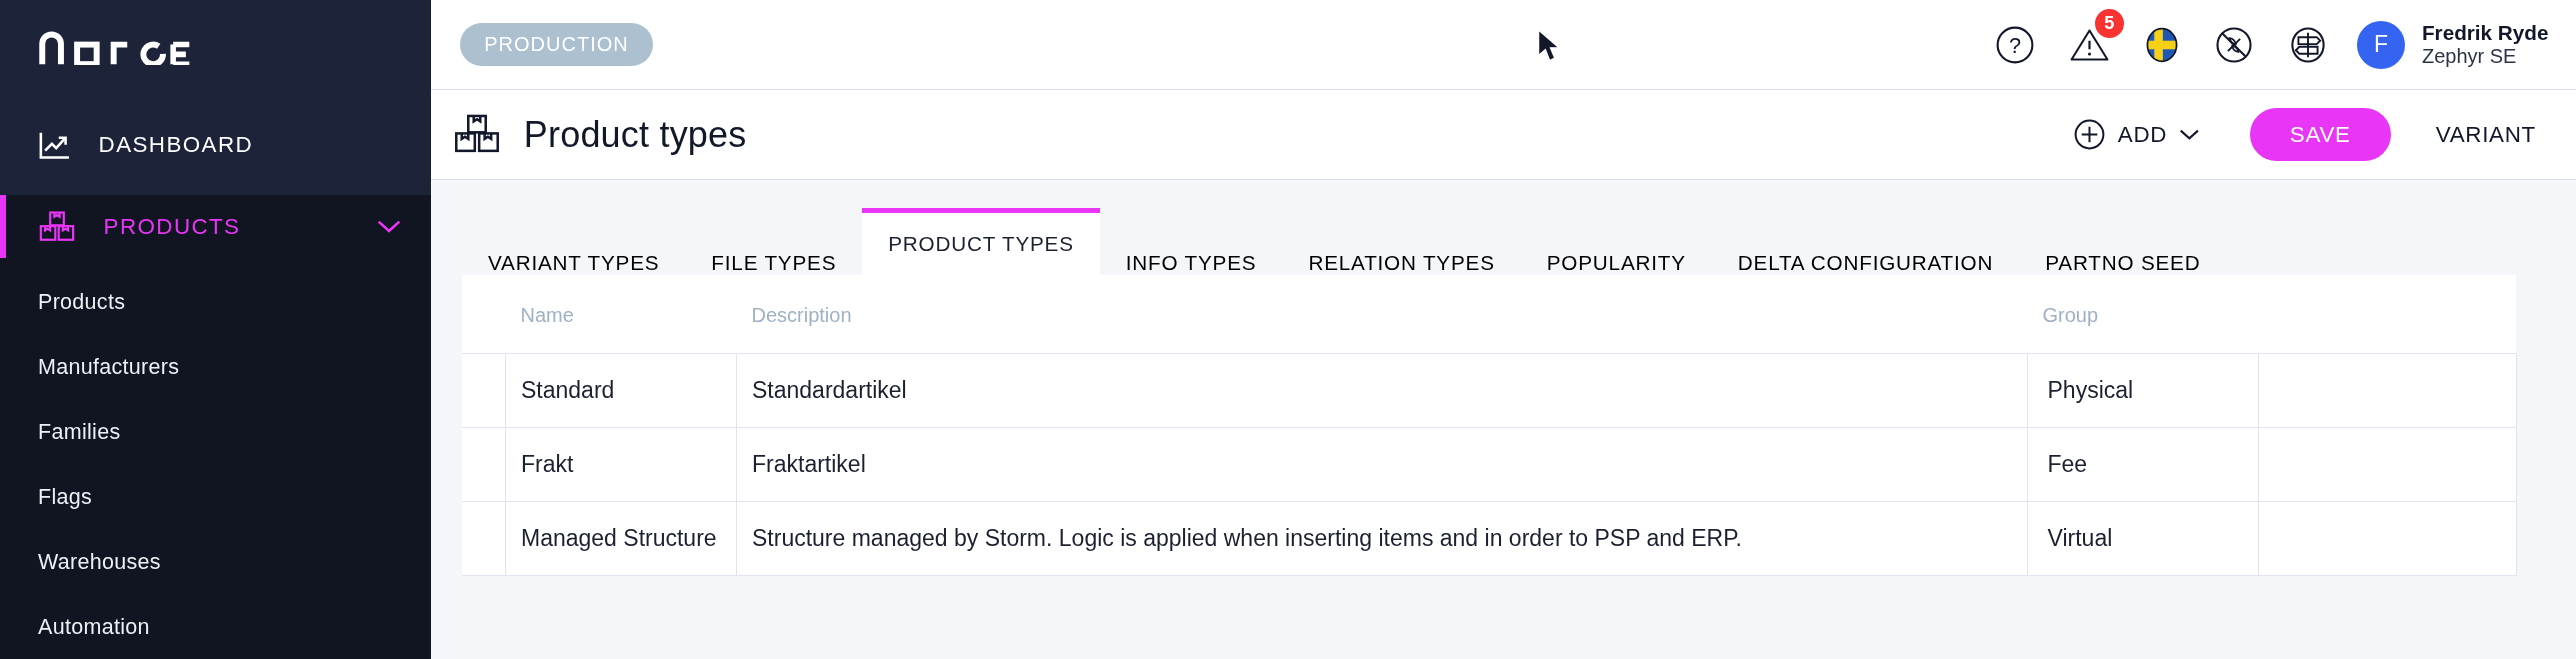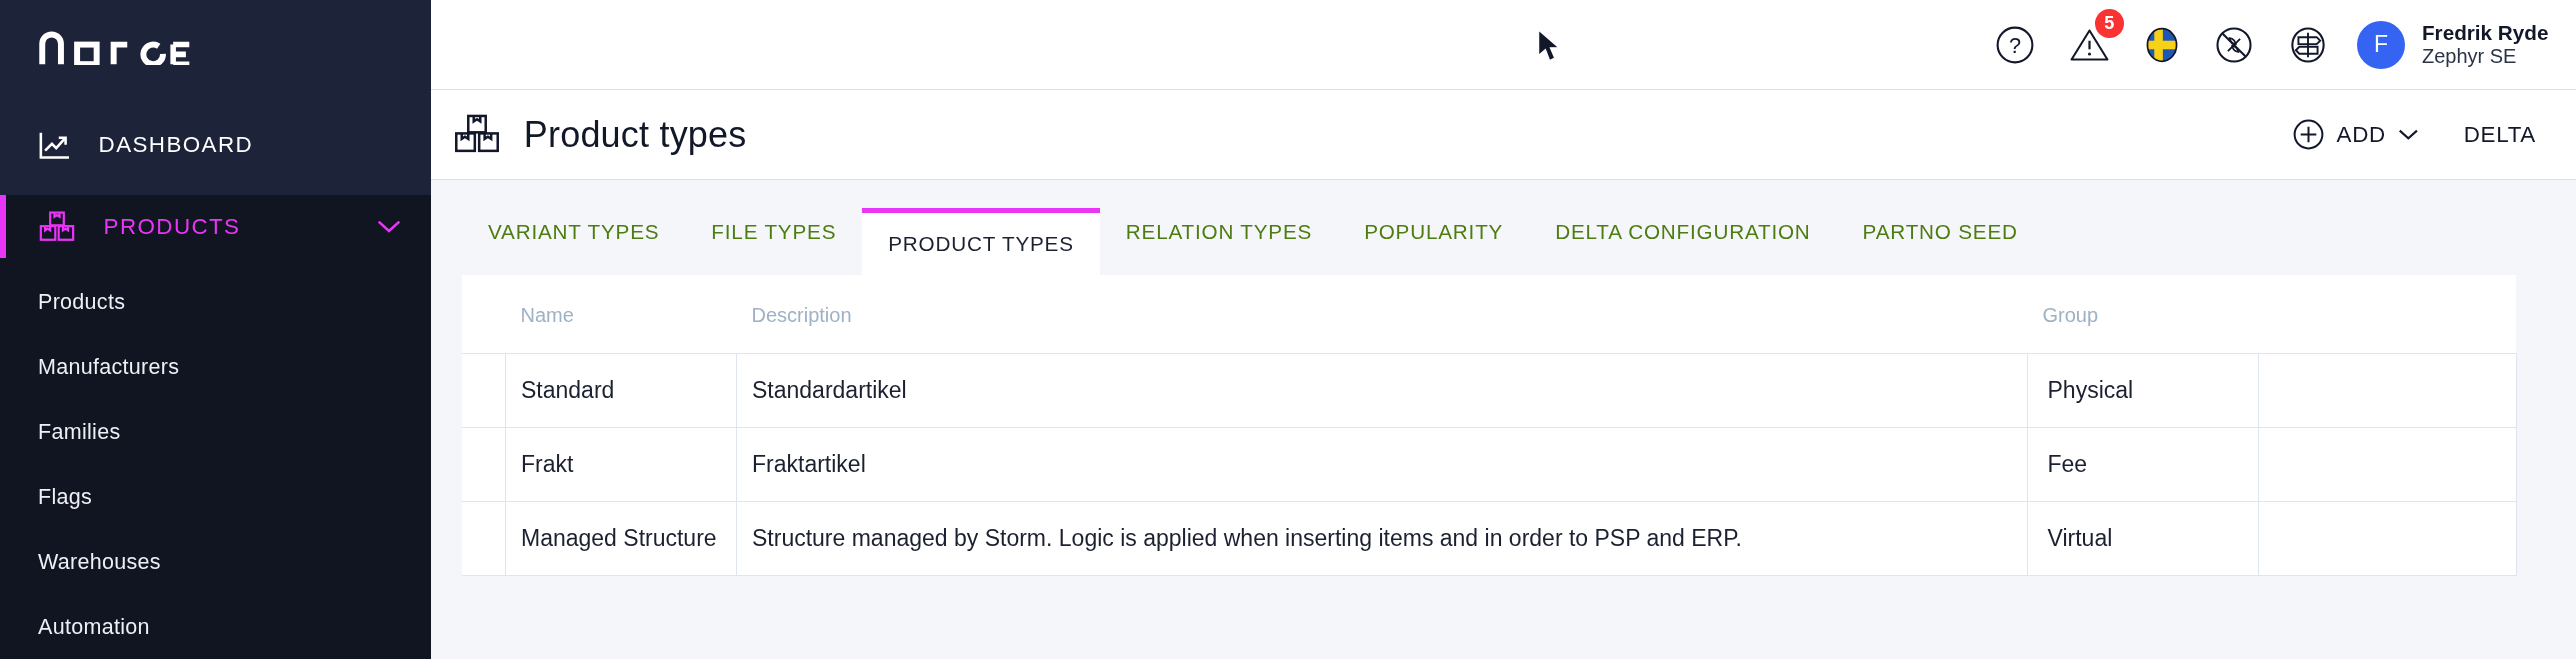--- a/index.html
+++ b/index.html
@@ -119,22 +119,22 @@
   }
   .revert-btn {
     margin-left: 45px; color: #12182a;
     font-size: 22.4px; letter-spacing: 0.7px; background:none; border:none; font-family: inherit;
   }
 
   .content { flex: 1; overflow: hidden; padding-left: 31px; position: relative; }
 
   .tabs { display: flex; align-items: flex-end; height: 74px; margin-top: 20.7px; }
   .tab {
-    font-size: 20.7px; letter-spacing: 0.8px; color: #4d7c0f;
-    padding: 0 26px; height: 55px; display: flex; align-items: flex-start;
+    font-size: 20.7px; letter-spacing: 0.8px; color: #000000;
+    padding: 0 26px; height: 55px; display: flex; align-items: flex-end;
     white-space: nowrap;
   }
   .tab.active {
     color: #1b2130; background: #ffffff;
     border-top: 5.2px solid #e935f5;
     height: 67px; align-items: center;
   }
 
   .table-wrap { background: #ffffff; width: 2054px; }
   table { border-collapse: collapse; width: 2054px; table-layout: fixed; }
@@ -228,20 +228,21 @@
         </div>
       <div class="sub-item">
           <span>Automation</span>
         </div>
     </div>
   </aside>
 
   <div class="main">
 
     <div class="topbar">
+      <div class="env-badge">PRODUCTION</div>
       <div class="topbar-spacer"></div>
 
       <div class="topbar-icons">
         <div class="ticon">
           <svg width="40" height="40" viewBox="0 0 46 46">
             <circle cx="23" cy="23" r="20" stroke="#12182a" stroke-width="2.4" fill="none"></circle>
             <text x="23" y="32" text-anchor="middle" font-size="25" font-family="Liberation Sans, sans-serif" fill="#12182a">?</text>
           </svg>
         </div>
 
@@ -323,34 +324,38 @@
         <svg width="33" height="33" viewBox="0 0 38 38">
           <circle cx="19" cy="19" r="16" stroke="#12182a" stroke-width="2.3" fill="none"></circle>
           <path d="M19 10 V28 M10 19 H28" stroke="#12182a" stroke-width="2.3"></path>
         </svg>
         <span>ADD</span>
         <svg width="20.7" height="13" viewBox="0 0 24 15">
           <path d="M2 3 L12 12 L22 3" stroke="#12182a" stroke-width="2.4" fill="none"></path>
         </svg>
       </div>
 
-      <button class="revert-btn">DELTA</button>
+      <button class="save-btn">SAVE</button>
+      <button class="revert-btn">VARIANT</button>
     </div>
 
     <div class="content">
 
       <div class="tabs">
         <div class="tab">
             <span>VARIANT TYPES</span>
           </div>
         <div class="tab">
             <span>FILE TYPES</span>
           </div>
         <div class="tab active">
             <span>PRODUCT TYPES</span>
+          </div>
+        <div class="tab">
+            <span>INFO TYPES</span>
           </div>
         <div class="tab">
             <span>RELATION TYPES</span>
           </div>
         <div class="tab">
             <span>POPULARITY</span>
           </div>
         <div class="tab">
             <span>DELTA CONFIGURATION</span>
           </div>

